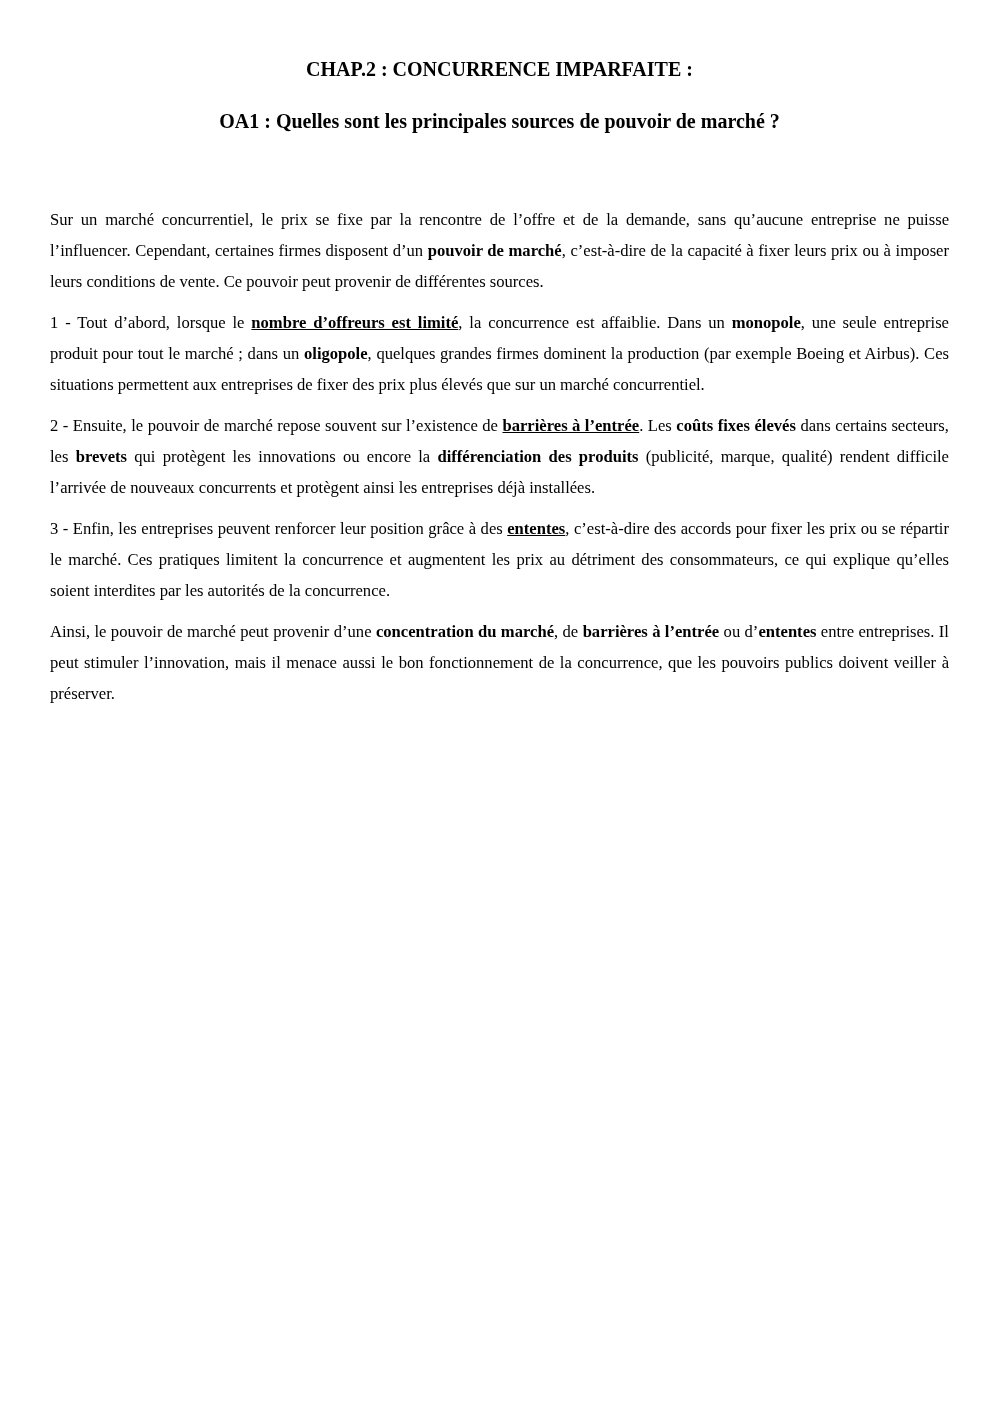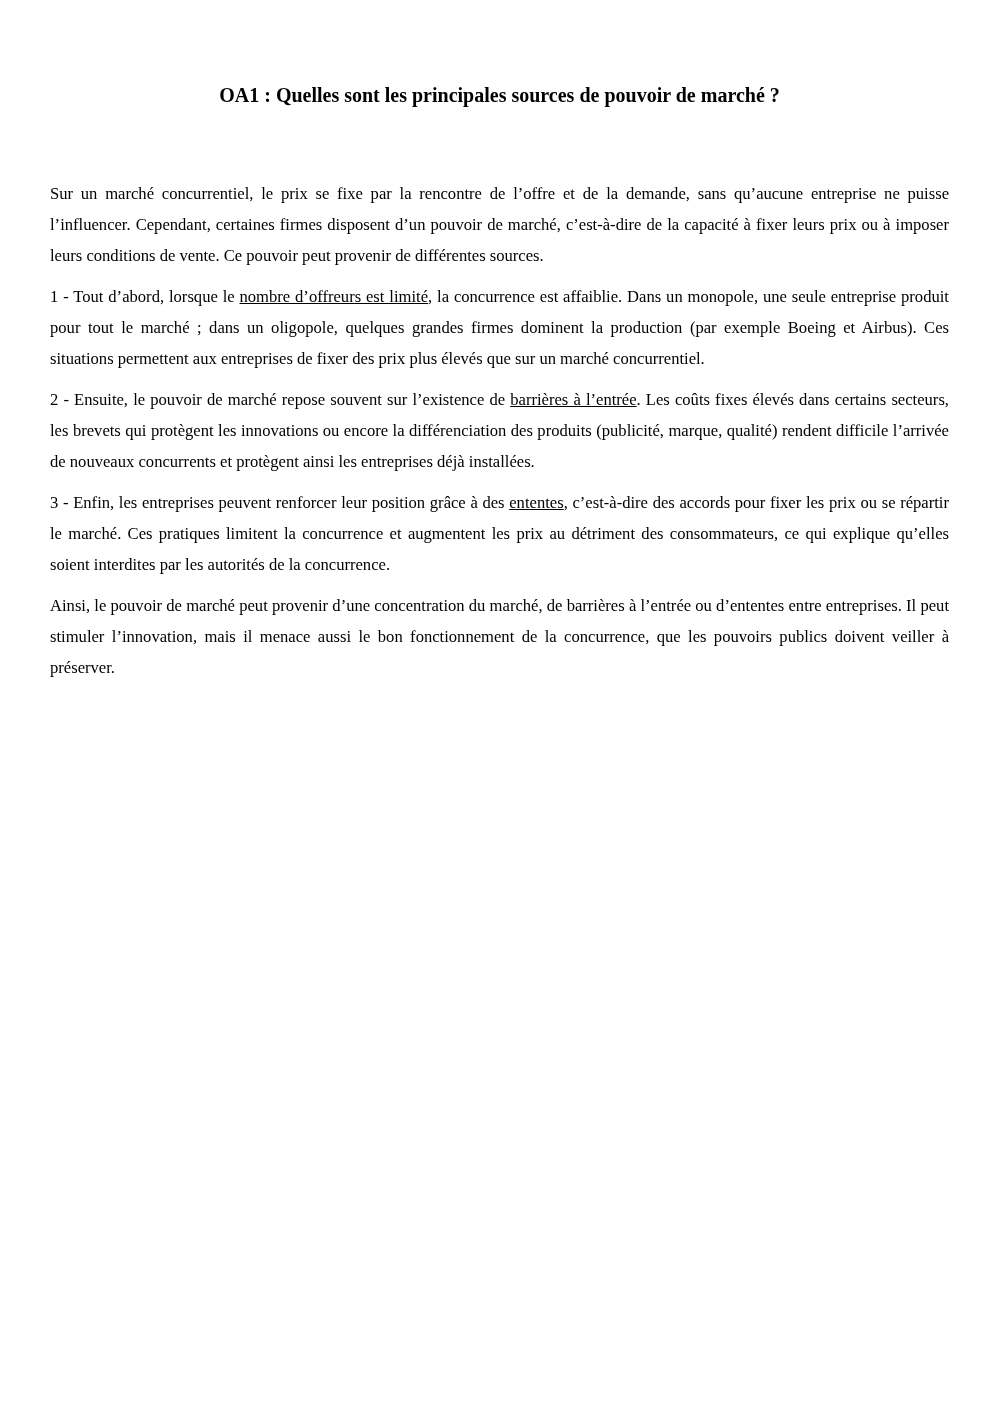--- a/index.html
+++ b/index.html
@@ -30,27 +30,28 @@
   }
   .doc-body {
     margin-top: 70px;
   }
   .para {
     font-size: 16.6px;
     line-height: 31px;
     text-align: justify;
     margin: 0 0 10px 0;
   }
-  .b { font-weight: normal; margin-top: 27px; }
+  .b { font-weight: bold; margin-top: 27px; }
   .u { text-decoration: underline; }
 </style>
 </head>
 <body>
 
 <div class="page">
+  <p class="title">CHAP.2 : CONCURRENCE IMPARFAITE :</p>
   <p class="subtitle">OA1 : Quelles sont les principales sources de pouvoir de marché ?</p>
   <div class="doc-body">
       <p class="para"><span>Sur un marché concurrentiel, le prix se fixe par la rencontre de l’offre et de la demande, sans qu’aucune entreprise ne puisse l’influencer. Cependant, certaines firmes disposent d’un </span><span class="b">pouvoir de marché</span><span>, c’est-à-dire de la capacité à fixer leurs prix ou à imposer leurs conditions de vente. Ce pouvoir peut provenir de différentes sources.</span></p>
       <p class="para"><span>1 - Tout d’abord, lorsque le </span><span class="b u">nombre d’offreurs est limité</span><span>, la concurrence est affaiblie. Dans un </span><span class="b">monopole</span><span>, une seule entreprise produit pour tout le marché ; dans un </span><span class="b">oligopole</span><span>, quelques grandes firmes dominent la production (par exemple Boeing et Airbus). Ces situations permettent aux entreprises de fixer des prix plus élevés que sur un marché concurrentiel.</span></p>
       <p class="para"><span>2 - Ensuite, le pouvoir de marché repose souvent sur l’existence de </span><span class="b u">barrières à l’entrée</span><span>. Les </span><span class="b">coûts fixes élevés</span><span> dans certains secteurs, les </span><span class="b">brevets</span><span> qui protègent les innovations ou encore la </span><span class="b">différenciation des produits</span><span> (publicité, marque, qualité) rendent difficile l’arrivée de nouveaux concurrents et protègent ainsi les entreprises déjà installées.</span></p>
       <p class="para"><span>3 - Enfin, les entreprises peuvent renforcer leur position grâce à des </span><span class="b u">ententes</span><span>, c’est-à-dire des accords pour fixer les prix ou se répartir le marché. Ces pratiques limitent la concurrence et augmentent les prix au détriment des consommateurs, ce qui explique qu’elles soient interdites par les autorités de la concurrence.</span></p>
       <p class="para"><span>Ainsi, le pouvoir de marché peut provenir d’une </span><span class="b">concentration du marché</span><span>, de </span><span class="b">barrières à l’entrée</span><span> ou d’</span><span class="b">ententes</span><span> entre entreprises. Il peut stimuler l’innovation, mais il menace aussi le bon fonctionnement de la concurrence, que les pouvoirs publics doivent veiller à préserver.</span></p>
     </div>
 </div>
 

